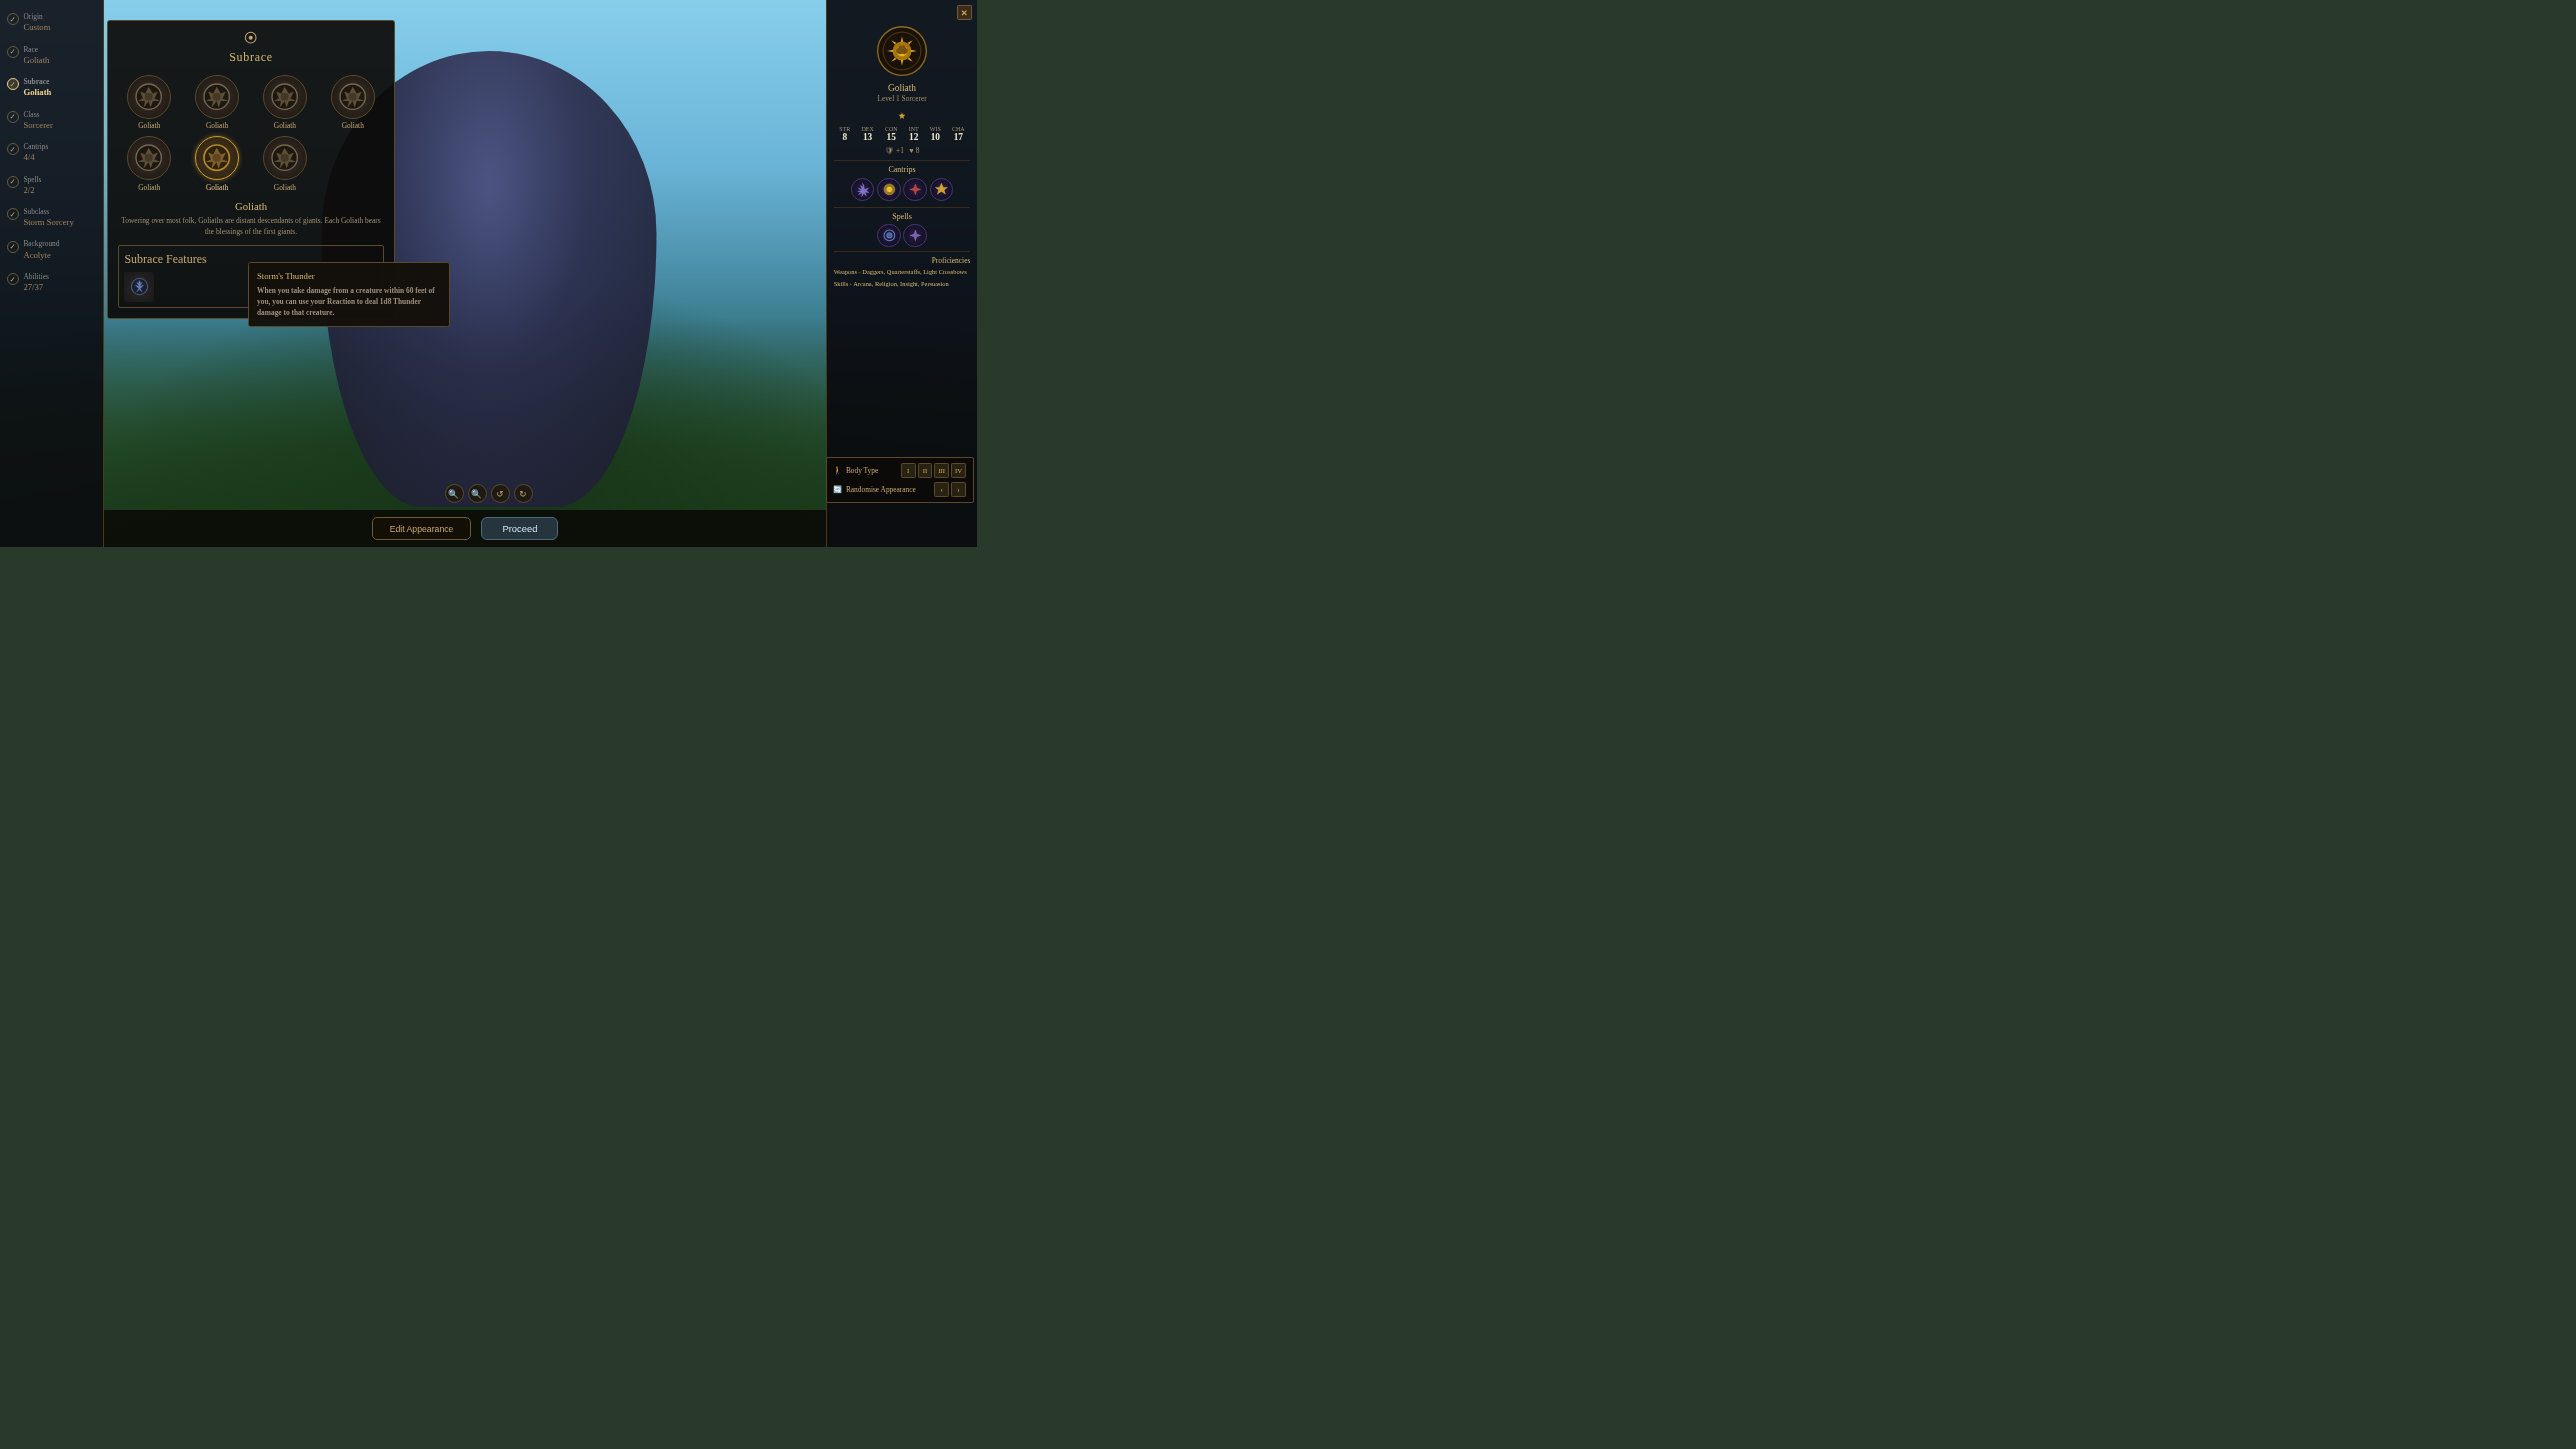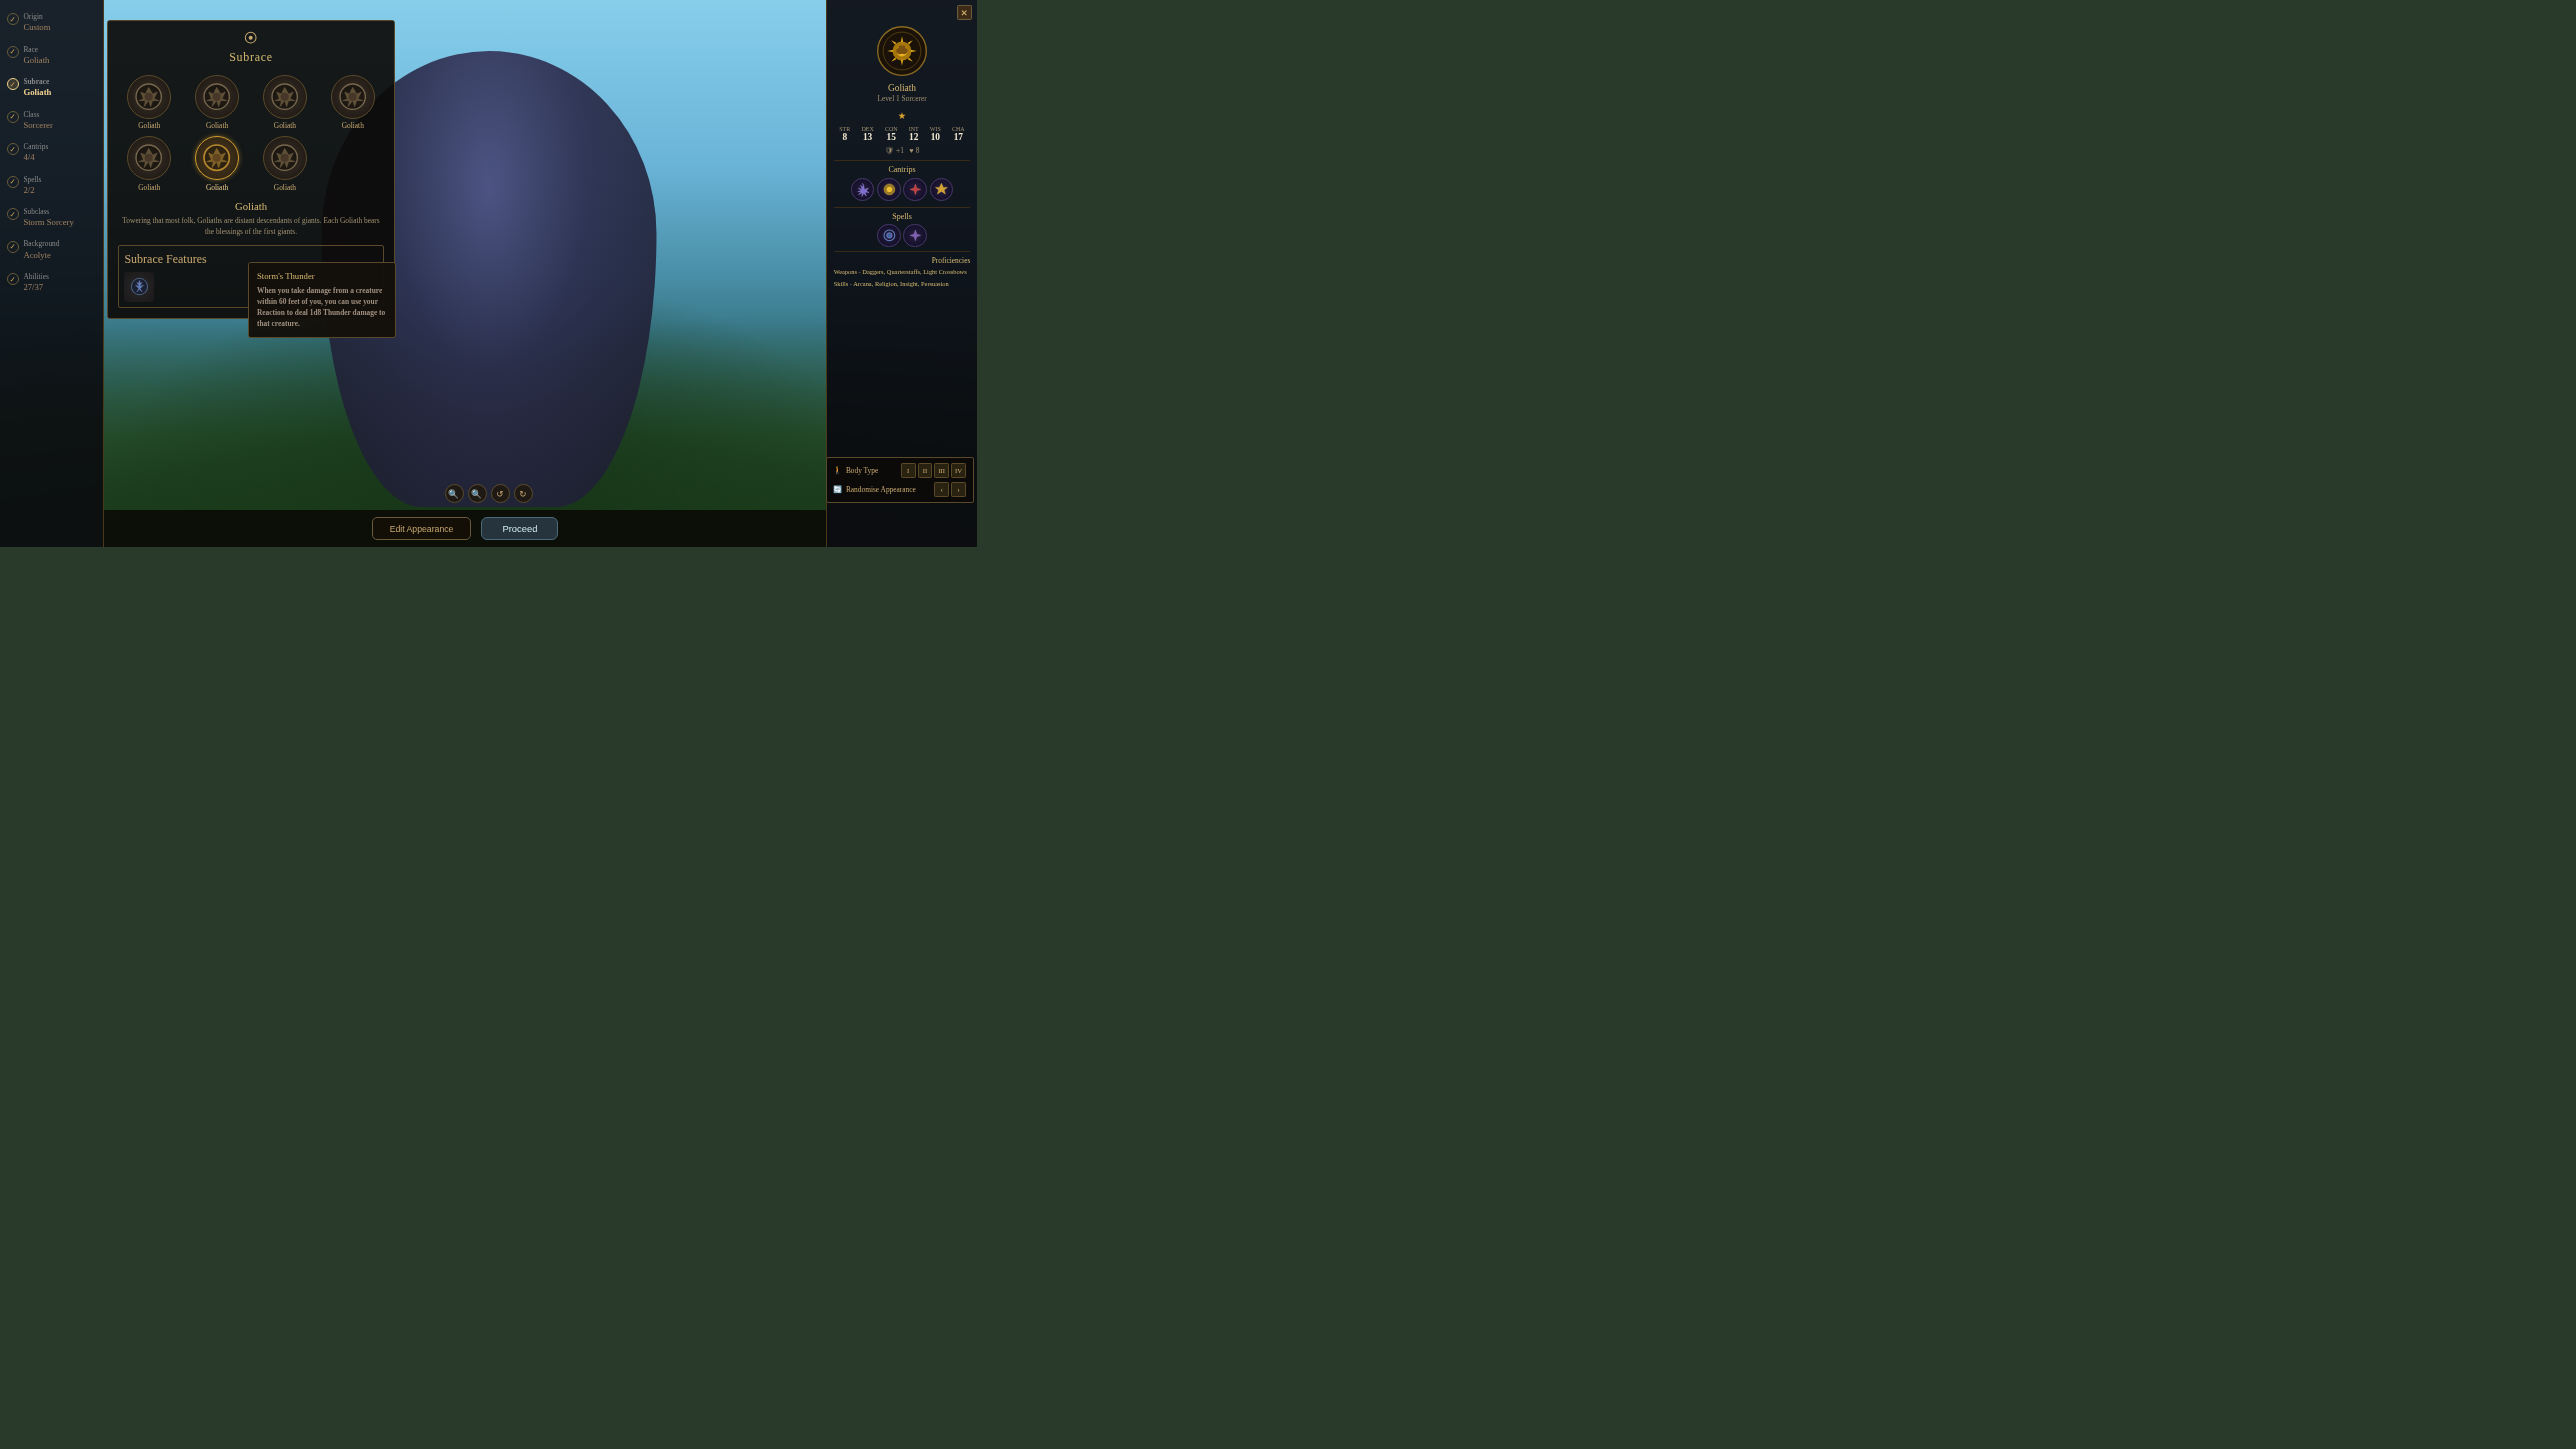--- a/index.html
+++ b/index.html
@@ -189,21 +189,21 @@
       border-radius: 2.7px;
       display: flex; align-items: center; justify-content: center;
       cursor: pointer;
     }
 
     
     .tooltip-box {
       position: absolute;
       left: 248px;
       top: 262px;
-      width: 148px;
+      width: 202px;
       background: rgba(20, 15, 10, 0.97);
       border: 0.7px solid #5a4a2a;
       border-radius: 2.7px;
       padding: 8px;
       z-index: 20;
     }
     .tooltip-title {
       color: #d4b870;
       font-size: 8.7px;
       margin-bottom: 4px;
@@ -619,21 +619,21 @@
           <path d="M22 8 L28 18 L35 15 L30 25 L38 28 L28 28 L25 37 L22 28 L15 37 L17 28 L7 28 L14 25 L10 15 L17 18 Z" fill="#6a5a3a" stroke="#8a7a5a" stroke-width="0.5"></path>
           <circle cx="22" cy="22" r="6" fill="#4a3a2a"></circle>
         </svg>
       </div>
       <span class="subrace-name">Goliath</span>
     </div>
     <div style="width:44px;"></div>
   </div>
 
   <div class="goliath-title">Goliath</div>
-  <div class="goliath-desc">Towering that most folk, Goliaths are distant descendants of giants. Each Goliath bears the blessings of the first giants.</div>
+  <div class="goliath-desc">Towering over most folk, Goliaths are distant descendants of giants. Each Goliath bears the blessings of the first giants.</div>
 
   <div class="subrace-features-section">
     <div class="subrace-features-label">Subrace Features</div>
     <div class="feature-icon">
       <svg width="19" height="19" viewBox="0 0 28 28" fill="none">
         <ellipse cx="14" cy="14" rx="12" ry="12" fill="#1a2030" stroke="#4a6080" stroke-width="1.5"></ellipse>
         <path d="M14 5 L16 11 L10 8 L14 14 L8 12 L13 17 L10 22 L14 18 L18 22 L15 17 L20 12 L14 14 L18 8 L12 11 Z" fill="#6080c0" stroke="#8090d0" stroke-width="0.5"></path>
       </svg>
     </div>
   </div>

